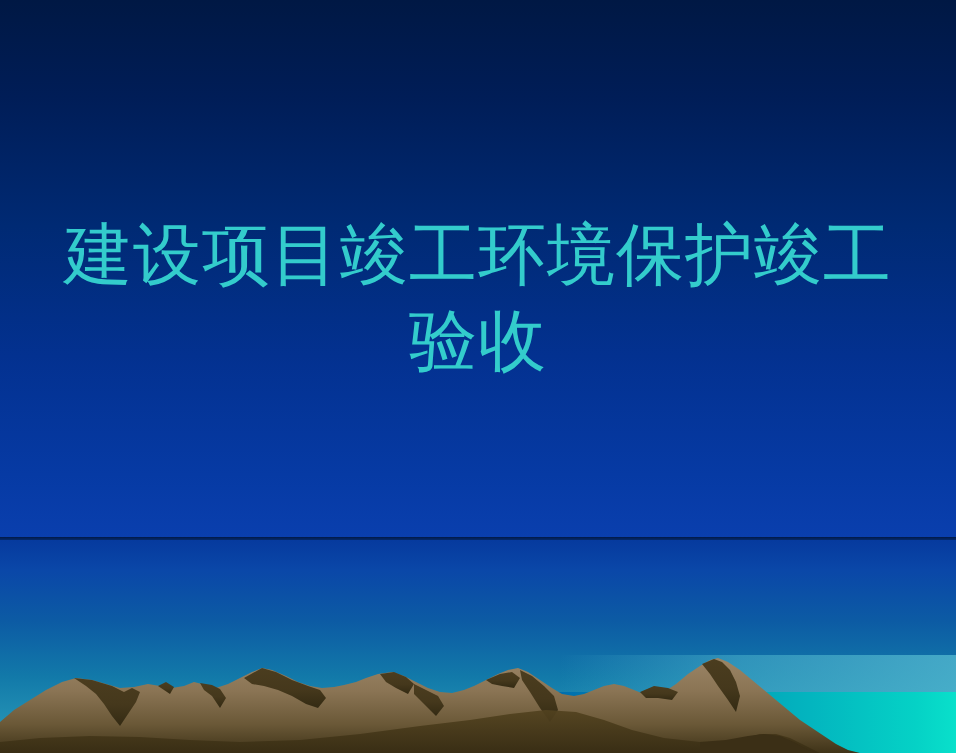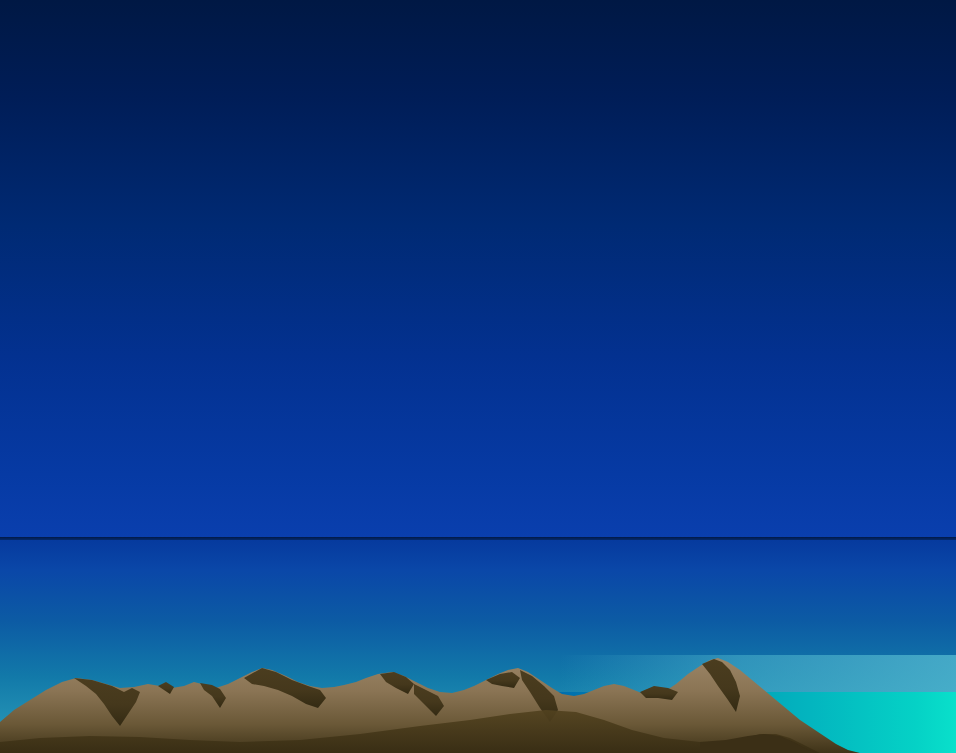--- a/index.html
+++ b/index.html
@@ -185,14 +185,15 @@
     <path d="M0,112 L40,108 L90,106 L140,107 L190,110 L240,112
              L300,110 L360,104 L420,96 L470,90 L510,84 L546,80
              L576,82 L604,90 L632,100 L664,108 L700,112 L720,112
              L744,108 L760,104 L776,104 L790,108 L806,116 L820,123
              L0,123 Z" fill="url(#rockShadow)" opacity="0.92"></path>
 
     <path d="M700,112 L726,110 L748,106 L764,104 L780,106 L794,112
              L808,120 L816,123 L700,123 Z" fill="#3b2f16"></path>
   </svg>
 
+  <div class="title-block">建设项目竣工环境保护竣工验收</div>
 
 </div>
 
 </body></html>

